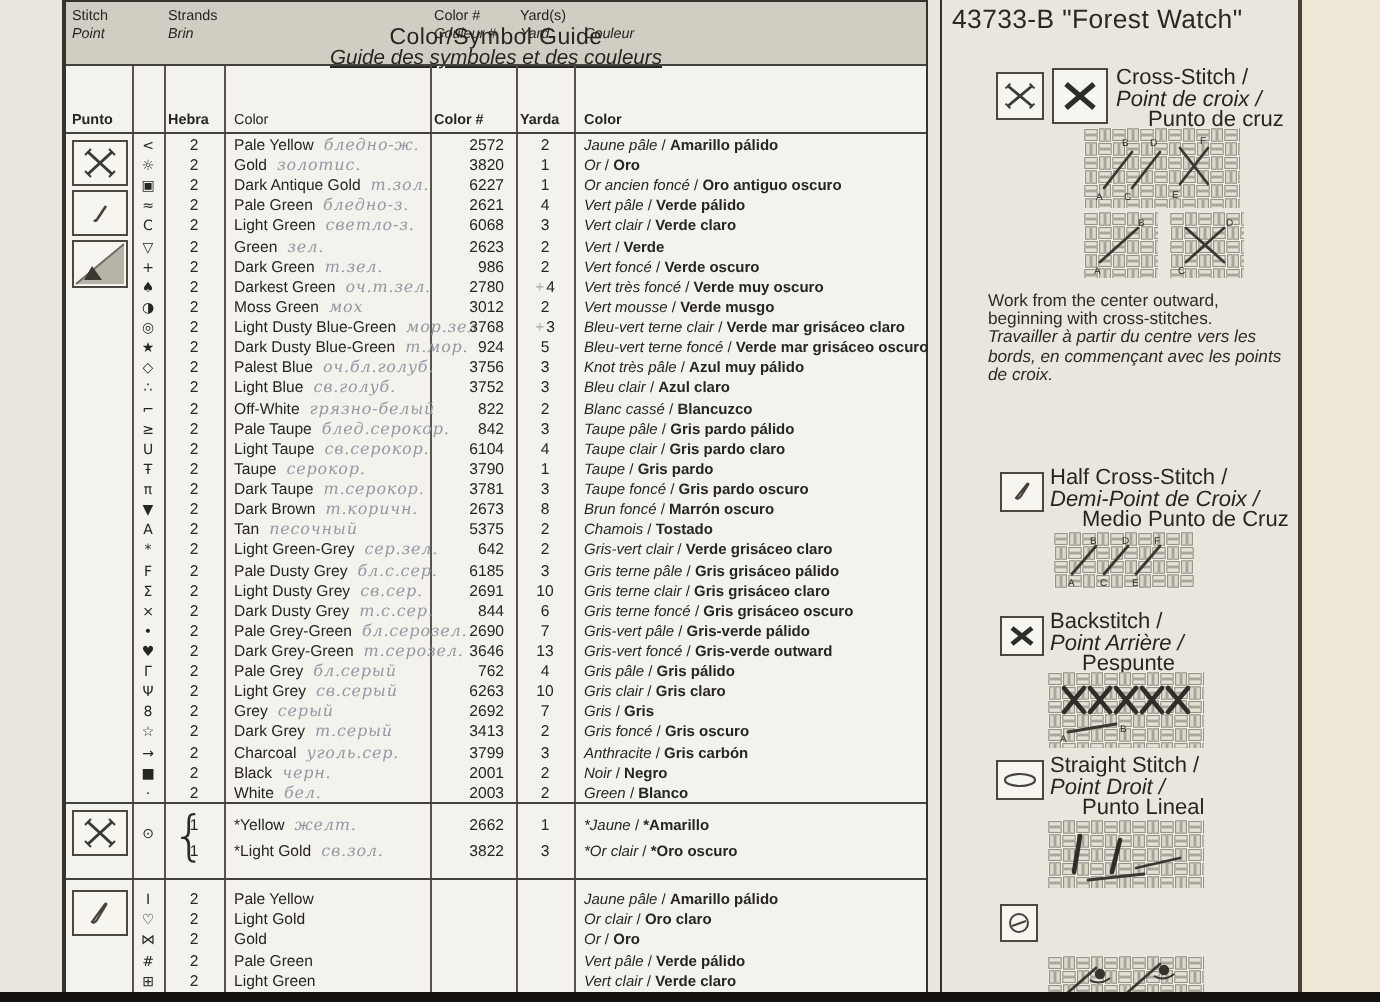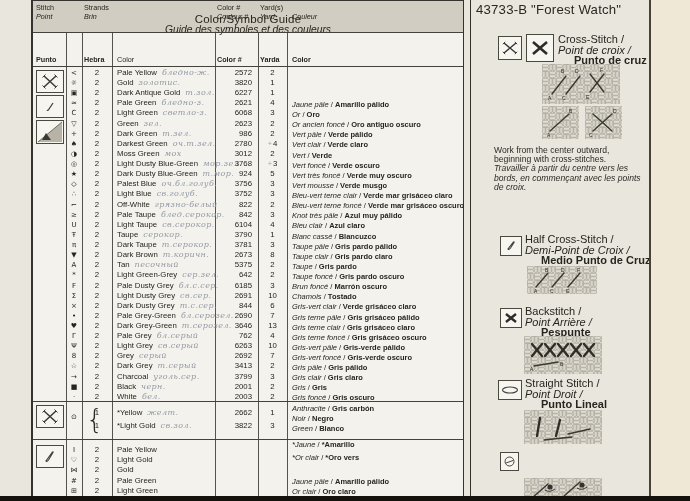--- a/index.html
+++ b/index.html
@@ -3,55 +3,55 @@
 <meta charset="utf-8">
 <style>
   html,body{margin:0;padding:0;background:#c9c6bf;}
   .scan{position:relative;width:690px;height:501px;background:#e9e6de;overflow:hidden;
         font-family:"Liberation Sans",sans-serif;color:#26251f;}
   
   .table-wrap{position:absolute;left:31px;top:0;width:430px;height:501px;background:#f4f2ec;
               border-left:2px solid #35332d;border-right:1px solid #35332d;border-top:1px solid #35332d;}
   .title-band{position:absolute;left:0;top:0;width:100%;height:31px;background:#d1cdc2;text-align:center;}
   .tb1{font-size:11.5px;padding-top:12px;letter-spacing:.2px;}
-  .tb2{font-size:10.3px;font-style:italic;margin-top:-1px;}
+  .tb2{font-size:10.3px;font-style:italic;margin-top:-1px;text-decoration:underline;}
   .tb3{font-size:11px;font-weight:bold;}
   .tbody{position:absolute;left:0;top:31px;width:430px;height:470px;border-top:1px solid #44423c;}
   .vdiv{position:absolute;top:0;bottom:0;width:1px;background:#55534c;}
   .hdiv{position:absolute;left:0;right:0;height:1px;background:#44423c;}
   
   .hcell{position:absolute;top:0;height:33px;font-size:7.2px;line-height:8.2px;}
   .hcell .fr{font-style:italic;}
   .hcell .es{font-weight:bold;margin-top:35px;}
   .hstack{position:absolute;bottom:2px;left:3px;}
   
   .sect{position:absolute;left:0;width:430px;}
   .row{position:absolute;left:0;width:430px;height:10.2px;font-size:7.8px;line-height:10.2px;}
   .sym{position:absolute;left:33px;width:16px;text-align:center;font-size:7px;font-family:"DejaVu Sans",sans-serif;}
   .str{position:absolute;left:49px;width:30px;text-align:center;}
   .colname{position:absolute;left:84px;white-space:nowrap;}
   .note{font-size:8px;font-style:italic;color:#9299a4;margin-left:5px;letter-spacing:.4px;
         font-family:"DejaVu Serif",serif;}
   .cno{position:absolute;left:182px;width:37px;text-align:right;}
   .yd{position:absolute;left:225px;width:29px;text-align:center;}
   .mark{color:#a9aeb6;margin-right:1px;font-style:italic;}
-  .cou{position:absolute;left:259px;white-space:nowrap;font-size:7.5px;margin-top:32px;}
+  .cou{position:absolute;left:259px;white-space:nowrap;font-size:7.5px;}
   .cou .fr{font-style:italic;}
   .cou .es{font-weight:bold;}
   .sbox{position:absolute;left:3px;width:26px;height:21px;border:1px solid #4a483f;background:#f7f5ef;}
   .brace{position:absolute;left:53px;top:1px;font-size:27px;font-weight:300;color:#2c2a25;
          font-family:"DejaVu Sans",sans-serif;line-height:34px;}
   
   .pageline{position:absolute;left:470px;top:0;width:1px;height:501px;background:#33312b;}
   .panel{position:absolute;left:470px;top:0;width:180px;height:501px;}
   .ptitle{position:absolute;left:6px;top:2px;font-size:13.2px;color:#2a2822;letter-spacing:.2px;white-space:nowrap;}
   .lgbox{position:absolute;border:1px solid #4a483f;background:#f7f5ef;}
   .lglabel{position:absolute;font-size:11px;line-height:10.6px;white-space:nowrap;}
   .lglabel .fr{font-style:italic;}
-  .lglabel .es{font-weight:bold;padding-left:16px;}
+  .lglabel .es{font-weight:normal;padding-left:16px;}
   .para{position:absolute;left:24px;top:146px;width:152px;font-size:8.6px;line-height:9.2px;color:#2c2a24;}
   .para .fr{font-style:italic;}
   .para .es{font-weight:bold;}
   .diag{position:absolute;}
   
   .strip{position:absolute;left:649px;top:0;width:41px;height:501px;background:#f0e8d6;border-left:2px solid #474136;}
   .bband{position:absolute;left:0;top:496px;width:690px;height:5px;background:#15120e;z-index:9;}
 </style>
 </head>
 <body>
@@ -332,21 +332,21 @@
             <span class="cno">2690</span>
             <span class="yd">7</span>
             <span class="cou"><span class="fr">Gris-vert pâle</span> / <span class="es">Gris-verde pálido</span></span>
           </div>
           <div class="row" style="top: 254px; height: 10.12px; line-height: 10.12px;">
             <span class="sym">♥</span>
             <span class="str">2</span>
             <span class="colname">Dark Grey-Green<span class="note">т.серозел.</span></span>
             <span class="cno">3646</span>
             <span class="yd">13</span>
-            <span class="cou"><span class="fr">Gris-vert foncé</span> / <span class="es">Gris-verde oscuro</span></span>
+            <span class="cou"><span class="fr">Gris-vert foncé</span> / <span class="es">Gris-verde outward</span></span>
           </div>
           <div class="row" style="top: 264.12px; height: 10.12px; line-height: 10.12px;">
             <span class="sym">Γ</span>
             <span class="str">2</span>
             <span class="colname">Pale Grey<span class="note">бл.серый</span></span>
             <span class="cno">762</span>
             <span class="yd">4</span>
             <span class="cou"><span class="fr">Gris pâle</span> / <span class="es">Gris pálido</span></span>
           </div>
           <div class="row" style="top: 274.24px; height: 10.12px; line-height: 10.12px;">
@@ -411,21 +411,21 @@
             <span class="colname">*Yellow<span class="note">желт.</span></span>
             <span class="cno">2662</span>
             <span class="yd">1</span>
             <span class="cou"><span class="fr">*Jaune</span> / <span class="es">*Amarillo</span></span>
           </div>
           <div class="row" style="top: 18px; height: 13px; line-height: 13px;">
             <span class="str">1</span>
             <span class="colname">*Light Gold<span class="note">св.зол.</span></span>
             <span class="cno">3822</span>
             <span class="yd">3</span>
-            <span class="cou"><span class="fr">*Or clair</span> / <span class="es">*Oro vers</span></span>
+            <span class="cou"><span class="fr">*Or clair</span> / <span class="es">*Oro oscuro</span></span>
           </div>
           <span class="brace">{</span>
           <span class="sym" style="top: 12px; position: absolute;">⊙</span>
         </div>
 
       <div class="sect" id="sect2" style="top:406px;height:64px">
         <div class="sbox" style="top:6px"><svg width="26" height="21" viewBox="0 0 26 21">
               <path d="M9 15 Q10 16 11.5 14 L16 6.5 Q16.5 5.5 15.5 6 Z" stroke="#45433c" stroke-width="1.1" fill="none"></path>
             </svg></div>
       <div class="row" style="top: 6px; height: 10.2px; line-height: 10.2px;">

